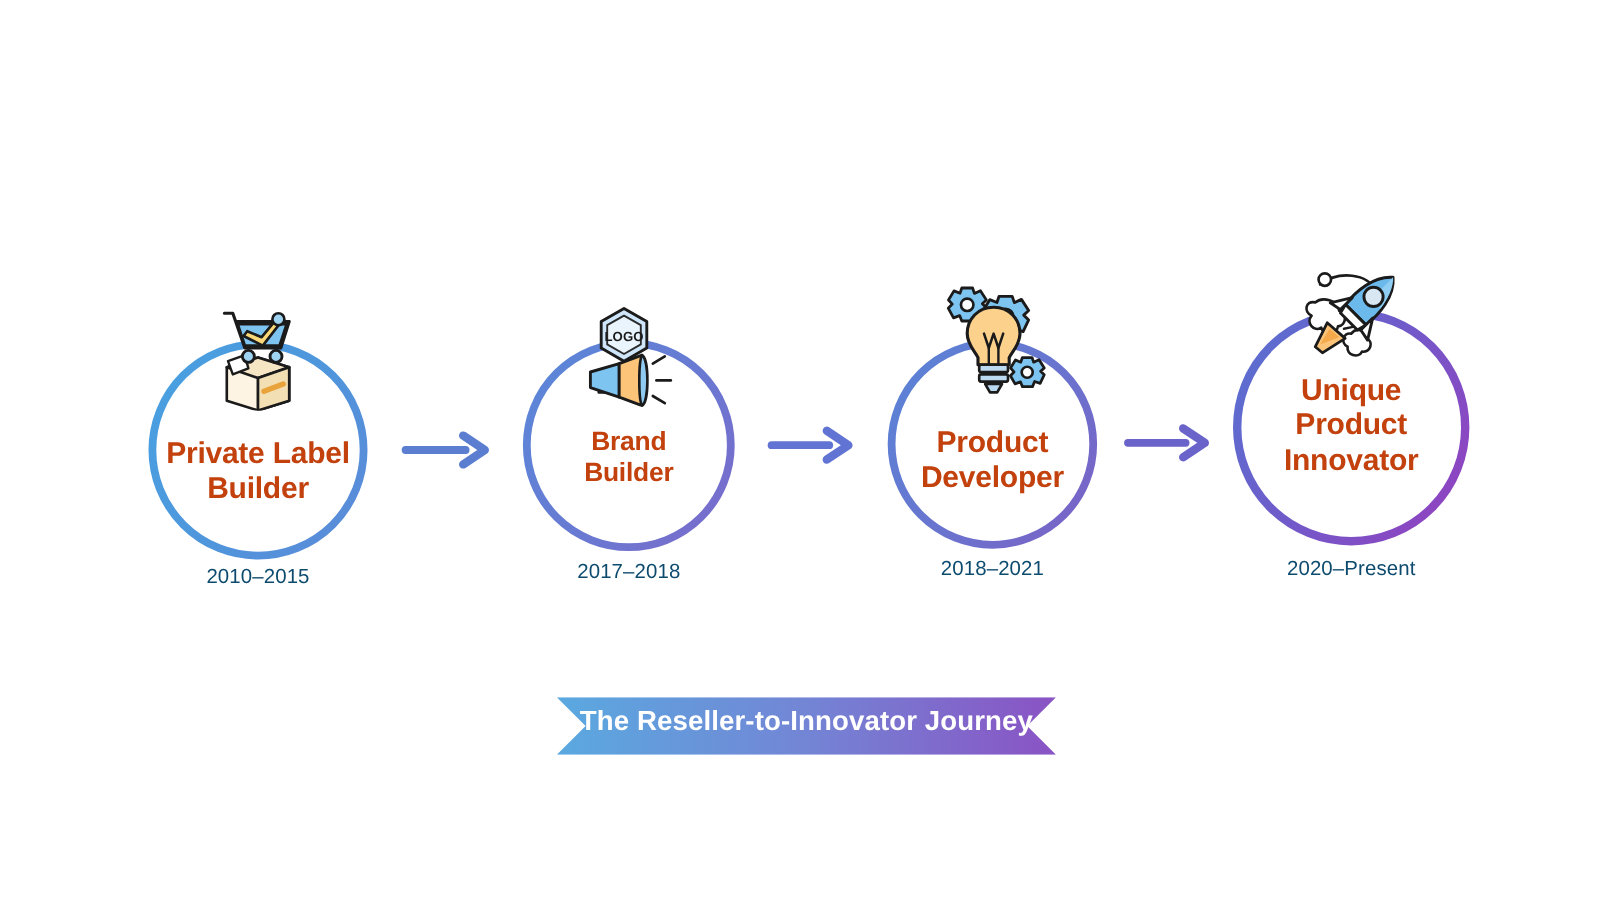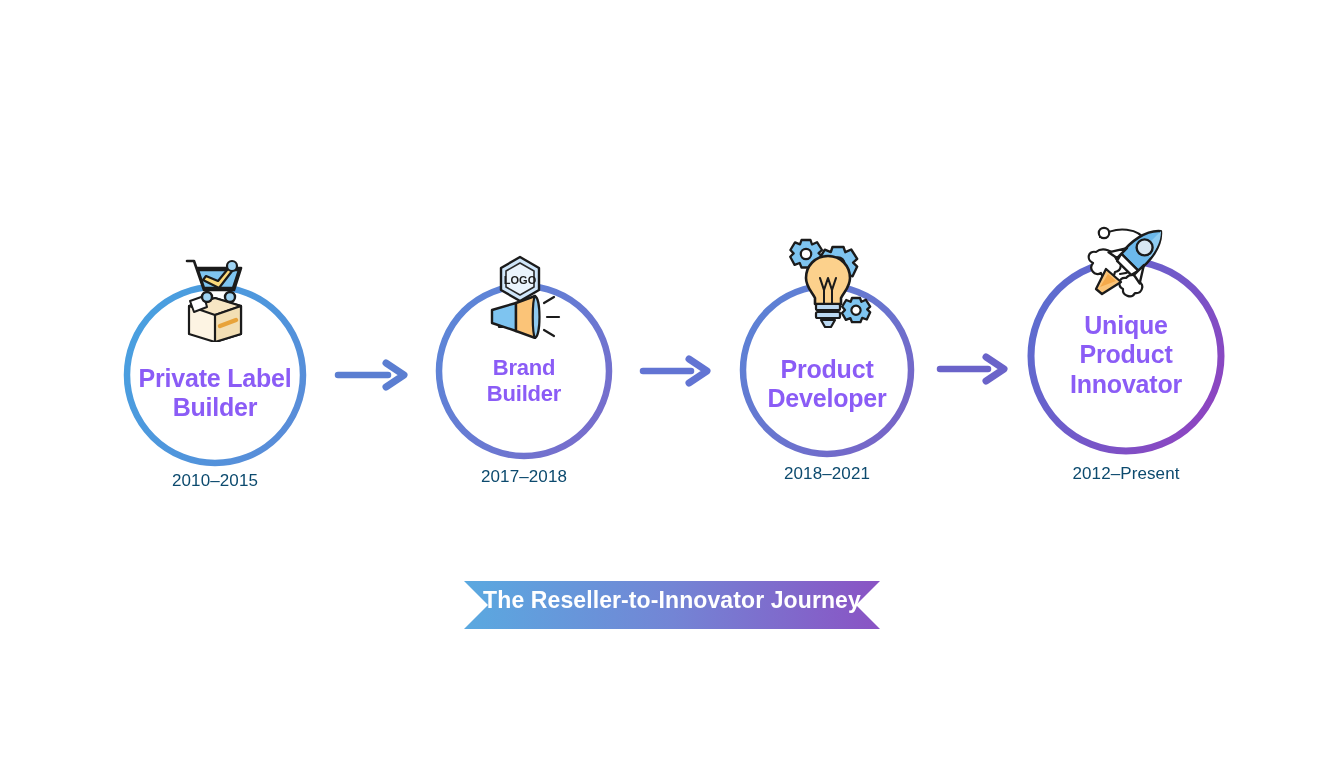--- a/index.html
+++ b/index.html
@@ -34,21 +34,21 @@
   .ring-svg {
     display: block;
     overflow: visible;
   }
   .node-label {
     position: absolute;
     left: 0;
     width: 100%;
     text-align: center;
     font-weight: bold;
-    color: #8b5cf6;
+    color: #c2410c;
     line-height: 1.17;
     letter-spacing: -0.2px;
     white-space: pre-line;
     pointer-events: none;
   }
   .node-caption {
     position: absolute;
     left: 0;
     width: 100%;
     text-align: center;
@@ -286,21 +286,21 @@
           <path d="M48 48 L72 48 L70 56 L50 56 Z" fill="#ffffff" stroke="#1b1b1b" stroke-width="2.4" stroke-linejoin="round"></path>
           <path d="M48 40 L38 56 L48 54 Z" fill="#ffffff" stroke="#1b1b1b" stroke-width="2.4" stroke-linejoin="round"></path>
           <path d="M72 40 L82 56 L72 54 Z" fill="#ffffff" stroke="#1b1b1b" stroke-width="2.4" stroke-linejoin="round"></path>
         </g>
       </svg>
     </div>
 
     <div class="node-label" style="top:55px; font-size:25px;">Unique
 Product
 Innovator</div>
-    <div class="node-caption" style="top:208px;">2012–Present</div>
+    <div class="node-caption" style="top:208px;">2020–Present</div>
   </div>
 
   <div class="ribbon" style="left:464px; top:538px; width:416px; height:40px;margin-top:43px;">
     <svg width="416" height="48" viewBox="0 0 416 48" preserveAspectRatio="none">
       <defs>
         <linearGradient id="ribbonGrad" x1="0" y1="0" x2="1" y2="0">
           <stop offset="0%" stop-color="#5aa9e0"></stop>
           <stop offset="50%" stop-color="#7385d5"></stop>
           <stop offset="100%" stop-color="#8a53c4"></stop>
         </linearGradient>

